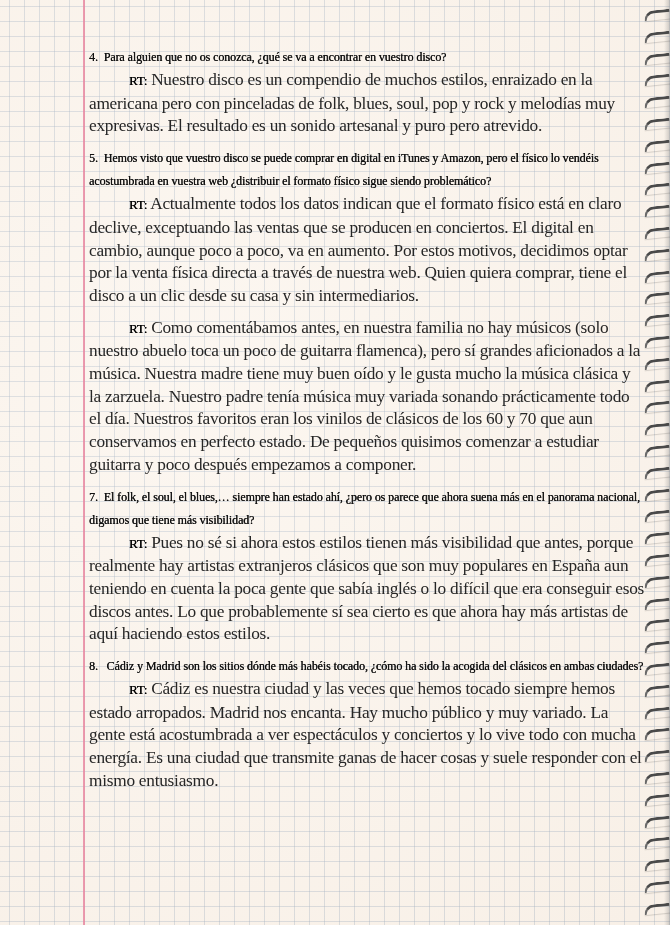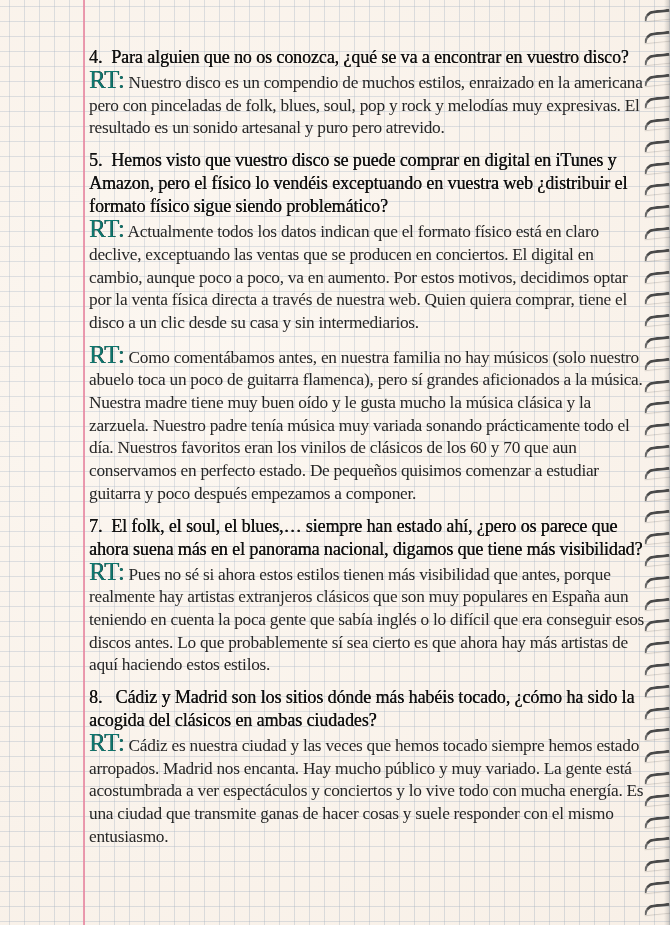--- a/index.html
+++ b/index.html
@@ -42,26 +42,26 @@
     position:absolute; right:0; top:0; width:6px; height:925px;
     background:linear-gradient(to right, rgba(200,200,200,0.0), rgba(120,120,120,0.35));
   }
   .content {
     position:absolute; left:89px; top:46px; width:556px;
     color:#1b1b1b; font-size:17.3px; line-height:22.7px;
   }
   .qa { margin-bottom:9px; }
   .q {
     font-weight:normal; color:#111;
-    font-size:18px; line-height:23px;
+    font-size:12px; line-height:23px;
     letter-spacing:-0.1px;
     text-shadow:0.3px 0 0 #111;
   }
   .a { letter-spacing:-0.25px; color:#262626; }
-  .rt { color:#0f766e; font-size:25px; text-shadow:0.3px 0 0 #111; }
+  .rt { color:#000000; font-size:13px; text-shadow:0.3px 0 0 #111;margin-left:40px; }
 </style>
 </head>
 <body>
 
 <div class="page"></div>
 <div class="bottom-strip"></div>
 <div class="margin-line"></div>
 
 <div class="spiral">
   <div class="spiral-edge"></div>
@@ -109,21 +109,21 @@
     <div class="ring" style="top: 903.8px;"></div>
   </div>
 
 <div class="content">
   <div class="qa">
     <div class="q"><span>4.</span>&nbsp; <span>Para alguien que no os conozca, ¿qué se va a encontrar en vuestro disco?</span></div>
     <div class="a"><span class="rt">RT:</span> <span>Nuestro disco es un compendio de muchos estilos, enraizado en la americana pero con pinceladas de folk, blues, soul, pop y rock y melodías muy expresivas. El resultado es un sonido artesanal y puro pero atrevido.</span></div>
   </div>
 
   <div class="qa">
-    <div class="q"><span>5.</span>&nbsp; <span>Hemos visto que vuestro disco se puede comprar en digital en iTunes y Amazon, pero el físico lo vendéis exceptuando en vuestra web ¿distribuir el formato físico sigue siendo problemático?</span></div>
+    <div class="q"><span>5.</span>&nbsp; <span>Hemos visto que vuestro disco se puede comprar en digital en iTunes y Amazon, pero el físico lo vendéis acostumbrada en vuestra web ¿distribuir el formato físico sigue siendo problemático?</span></div>
     <div class="a"><span class="rt">RT:</span> <span>Actualmente todos los datos indican que el formato físico está en claro declive, exceptuando las ventas que se producen en conciertos. El digital en cambio, aunque poco a poco, va en aumento. Por estos motivos, decidimos optar por la venta física directa a través de nuestra web. Quien quiera comprar, tiene el disco a un clic desde su casa y sin intermediarios.</span></div>
   </div>
 
   <div class="qa">
     <div class="a"><span class="rt">RT:</span> <span>Como comentábamos antes, en nuestra familia no hay músicos (solo nuestro abuelo toca un poco de guitarra flamenca), pero sí grandes aficionados a la música. Nuestra madre tiene muy buen oído y le gusta mucho la música clásica y la zarzuela. Nuestro padre tenía música muy variada sonando prácticamente todo el día. Nuestros favoritos eran los vinilos de clásicos de los 60 y 70 que aun conservamos en perfecto estado. De pequeños quisimos comenzar a estudiar guitarra y poco después empezamos a componer.</span></div>
   </div>
 
   <div class="qa">
     <div class="q"><span>7.</span>&nbsp; <span>El folk, el soul, el blues,… siempre han estado ahí, ¿pero os parece que ahora suena más en el panorama nacional, digamos que tiene más visibilidad?</span></div>
     <div class="a"><span class="rt">RT:</span> <span>Pues no sé si ahora estos estilos tienen más visibilidad que antes, porque realmente hay artistas extranjeros clásicos que son muy populares en España aun teniendo en cuenta la poca gente que sabía inglés o lo difícil que era conseguir esos discos antes. Lo que probablemente sí sea cierto es que ahora hay más artistas de aquí haciendo estos estilos.</span></div>

